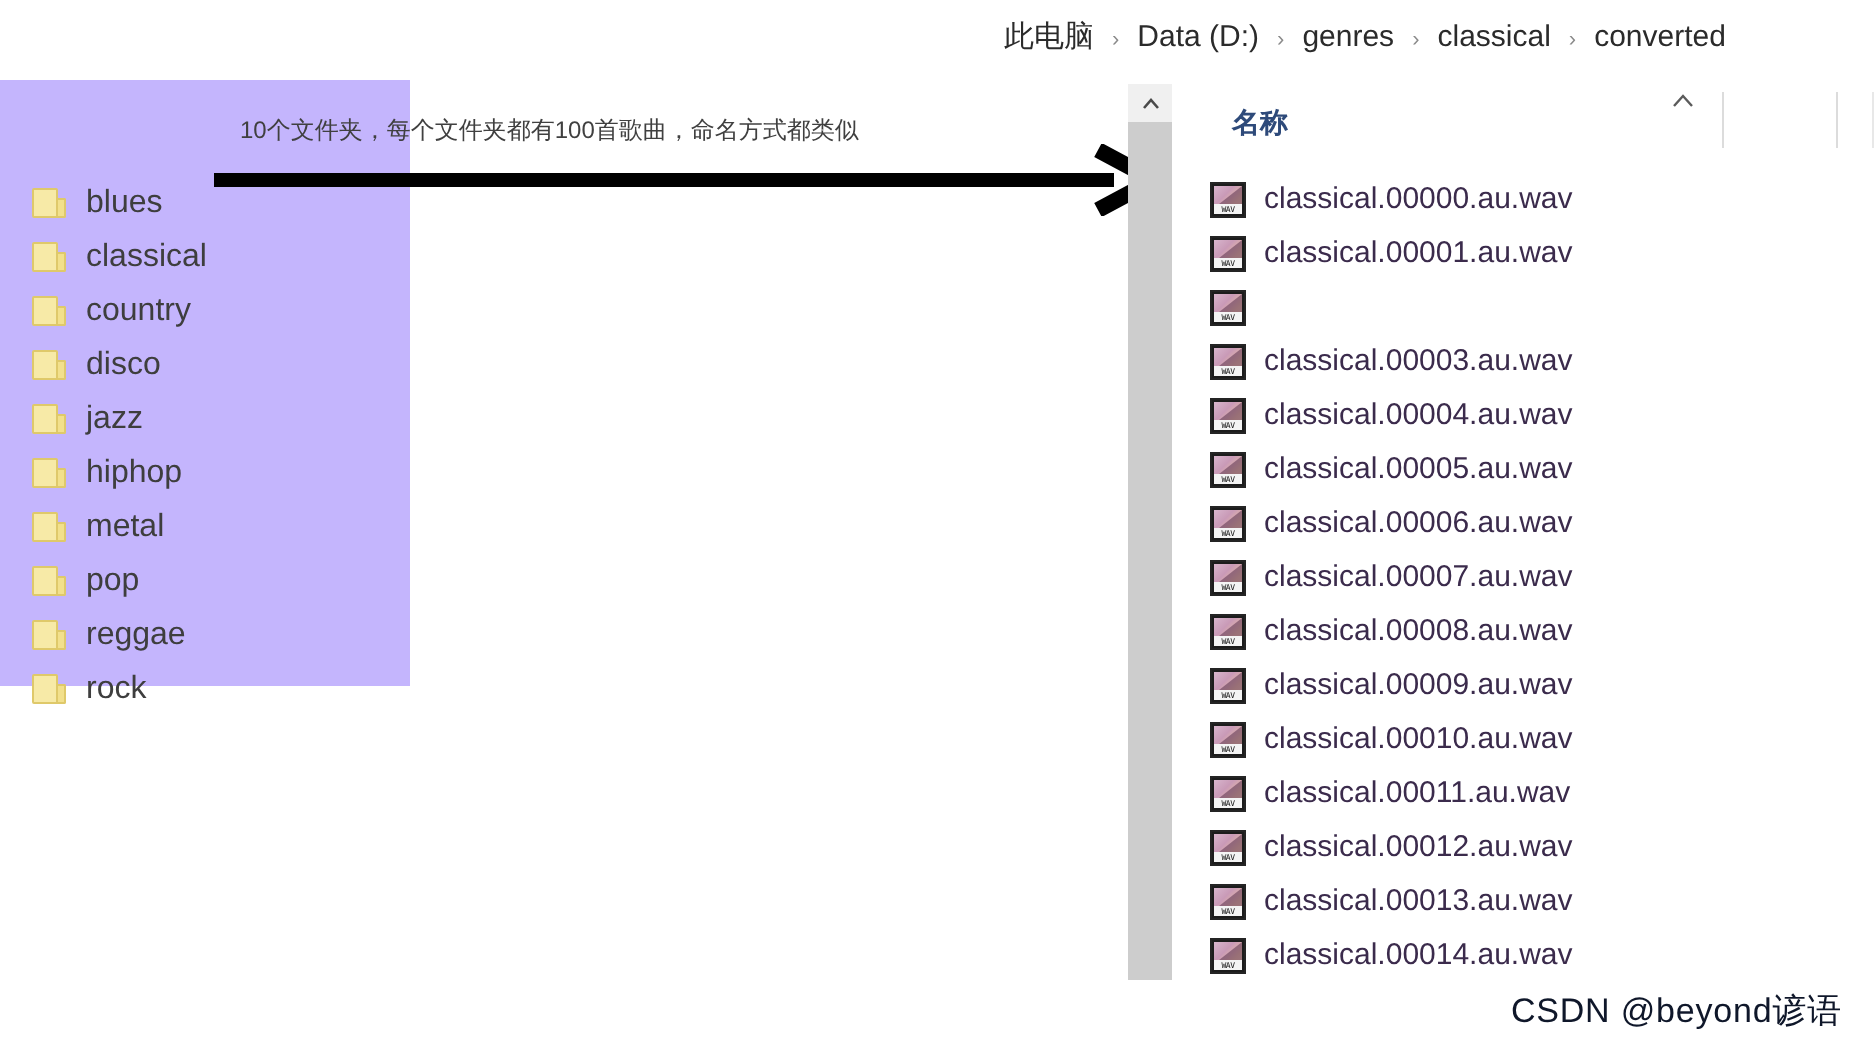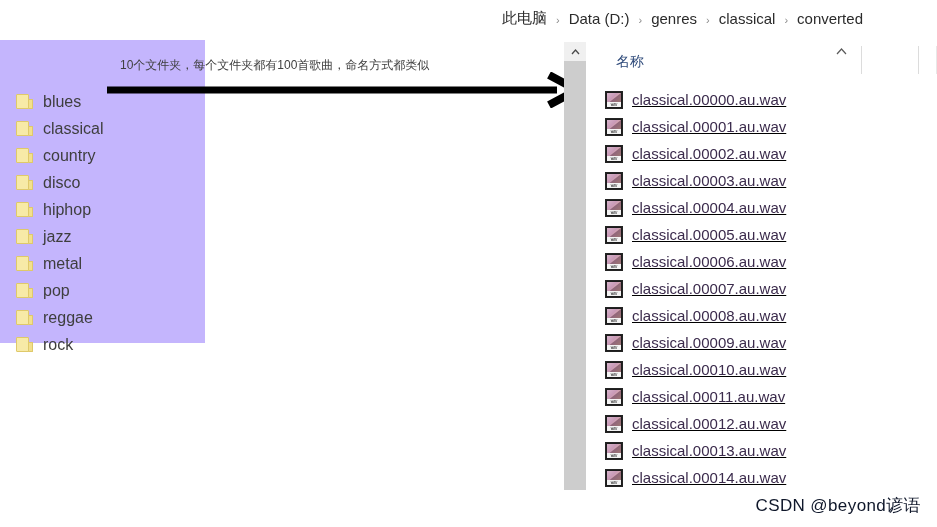--- a/index.html
+++ b/index.html
@@ -153,20 +153,21 @@
   }
 
   
   #file-header {
     position: absolute;
     left: 106px;
     top: 42px;
     right: 0;
     height: 36px;
     background: #ffffff;
+    font-weight: bold;
   }
   #file-header .hdr-name {
     position: absolute;
     left: 20px;
     top: 11px;
     font-size: 14px;
     color: #2e4a7a;
     white-space: nowrap;
   }
   #file-header .sort-caret {
@@ -189,21 +190,20 @@
   #col-div-3 { left: 446px; background: #e8e8e8; }
 
   
   #file-list {
     position: absolute;
     left: 115px;
     top: 86px;
     right: 0;
     bottom: 0;
     overflow: hidden;
-    text-decoration: underline;
   }
   .file-row {
     height: 27px;
     display: flex;
     align-items: center;
     gap: 9px;
   }
   .wav-icon {
     width: 18px;
     height: 18px;
@@ -292,28 +292,28 @@
           <span class="tab"></span>
           <span class="body"></span>
         </span>
         <span class="folder-label">disco</span>
       </div>
       <div class="folder-row">
         <span class="folder-icon">
           <span class="tab"></span>
           <span class="body"></span>
         </span>
+        <span class="folder-label">jazz</span>
+      </div>
+      <div class="folder-row">
+        <span class="folder-icon">
+          <span class="tab"></span>
+          <span class="body"></span>
+        </span>
         <span class="folder-label">hiphop</span>
-      </div>
-      <div class="folder-row">
-        <span class="folder-icon">
-          <span class="tab"></span>
-          <span class="body"></span>
-        </span>
-        <span class="folder-label">jazz</span>
       </div>
       <div class="folder-row">
         <span class="folder-icon">
           <span class="tab"></span>
           <span class="body"></span>
         </span>
         <span class="folder-label">metal</span>
       </div>
       <div class="folder-row">
         <span class="folder-icon">
@@ -396,21 +396,20 @@
           <span class="pane"></span>
           <span class="tag">WAV</span>
         </span>
         <span class="file-name">classical.00001.au.wav</span>
       </div>
       <div class="file-row">
         <span class="wav-icon">
           <span class="pane"></span>
           <span class="tag">WAV</span>
         </span>
-        <span class="file-name">classical.00002.au.wav</span>
       </div>
       <div class="file-row">
         <span class="wav-icon">
           <span class="pane"></span>
           <span class="tag">WAV</span>
         </span>
         <span class="file-name">classical.00003.au.wav</span>
       </div>
       <div class="file-row">
         <span class="wav-icon">

